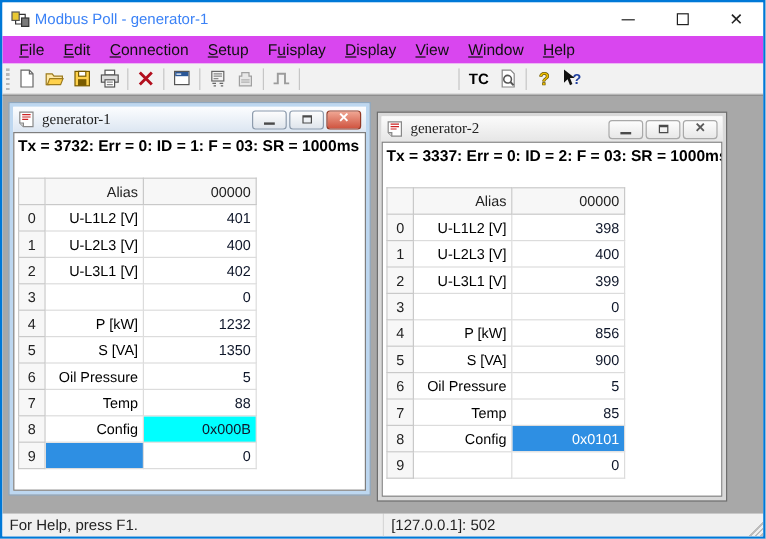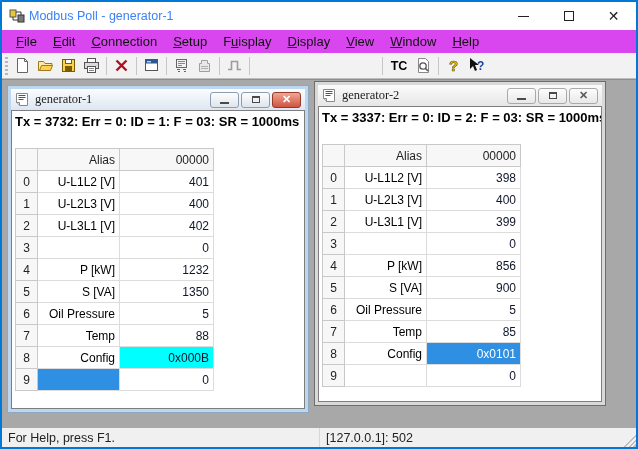--- a/index.html
+++ b/index.html
@@ -310,21 +310,21 @@
           <tr>
             <td class="num">9</td>
             <td class="alias sel-blue"></td>
             <td class="val">0</td>
           </tr>
         </tbody>
           </table>
       </div>
     </div>
 
-    <div class="child inactive" style="left:313px;top:2px;width:290px;height:323px">
+    <div class="child inactive" style="left:313px;top:14px;width:290px;height:323px">
       <div class="ctitle">
         <span class="doc-icon">
           <svg width="16" height="15" viewBox="0 0 16 15">
             <path d="M2.5 1.5h11v12h-8l-3-3z" fill="#fff" stroke="#888"></path>
             <path d="M2.5 10.5h3v3" fill="#ddd" stroke="#888"></path>
             <path d="M4.5 3.5h7M4.5 5.5h7M4.5 7.5h5" stroke="#cc2222"></path>
           </svg>
         </span>
         <span class="ctext">generator-2</span>
         <div class="cbtns">

